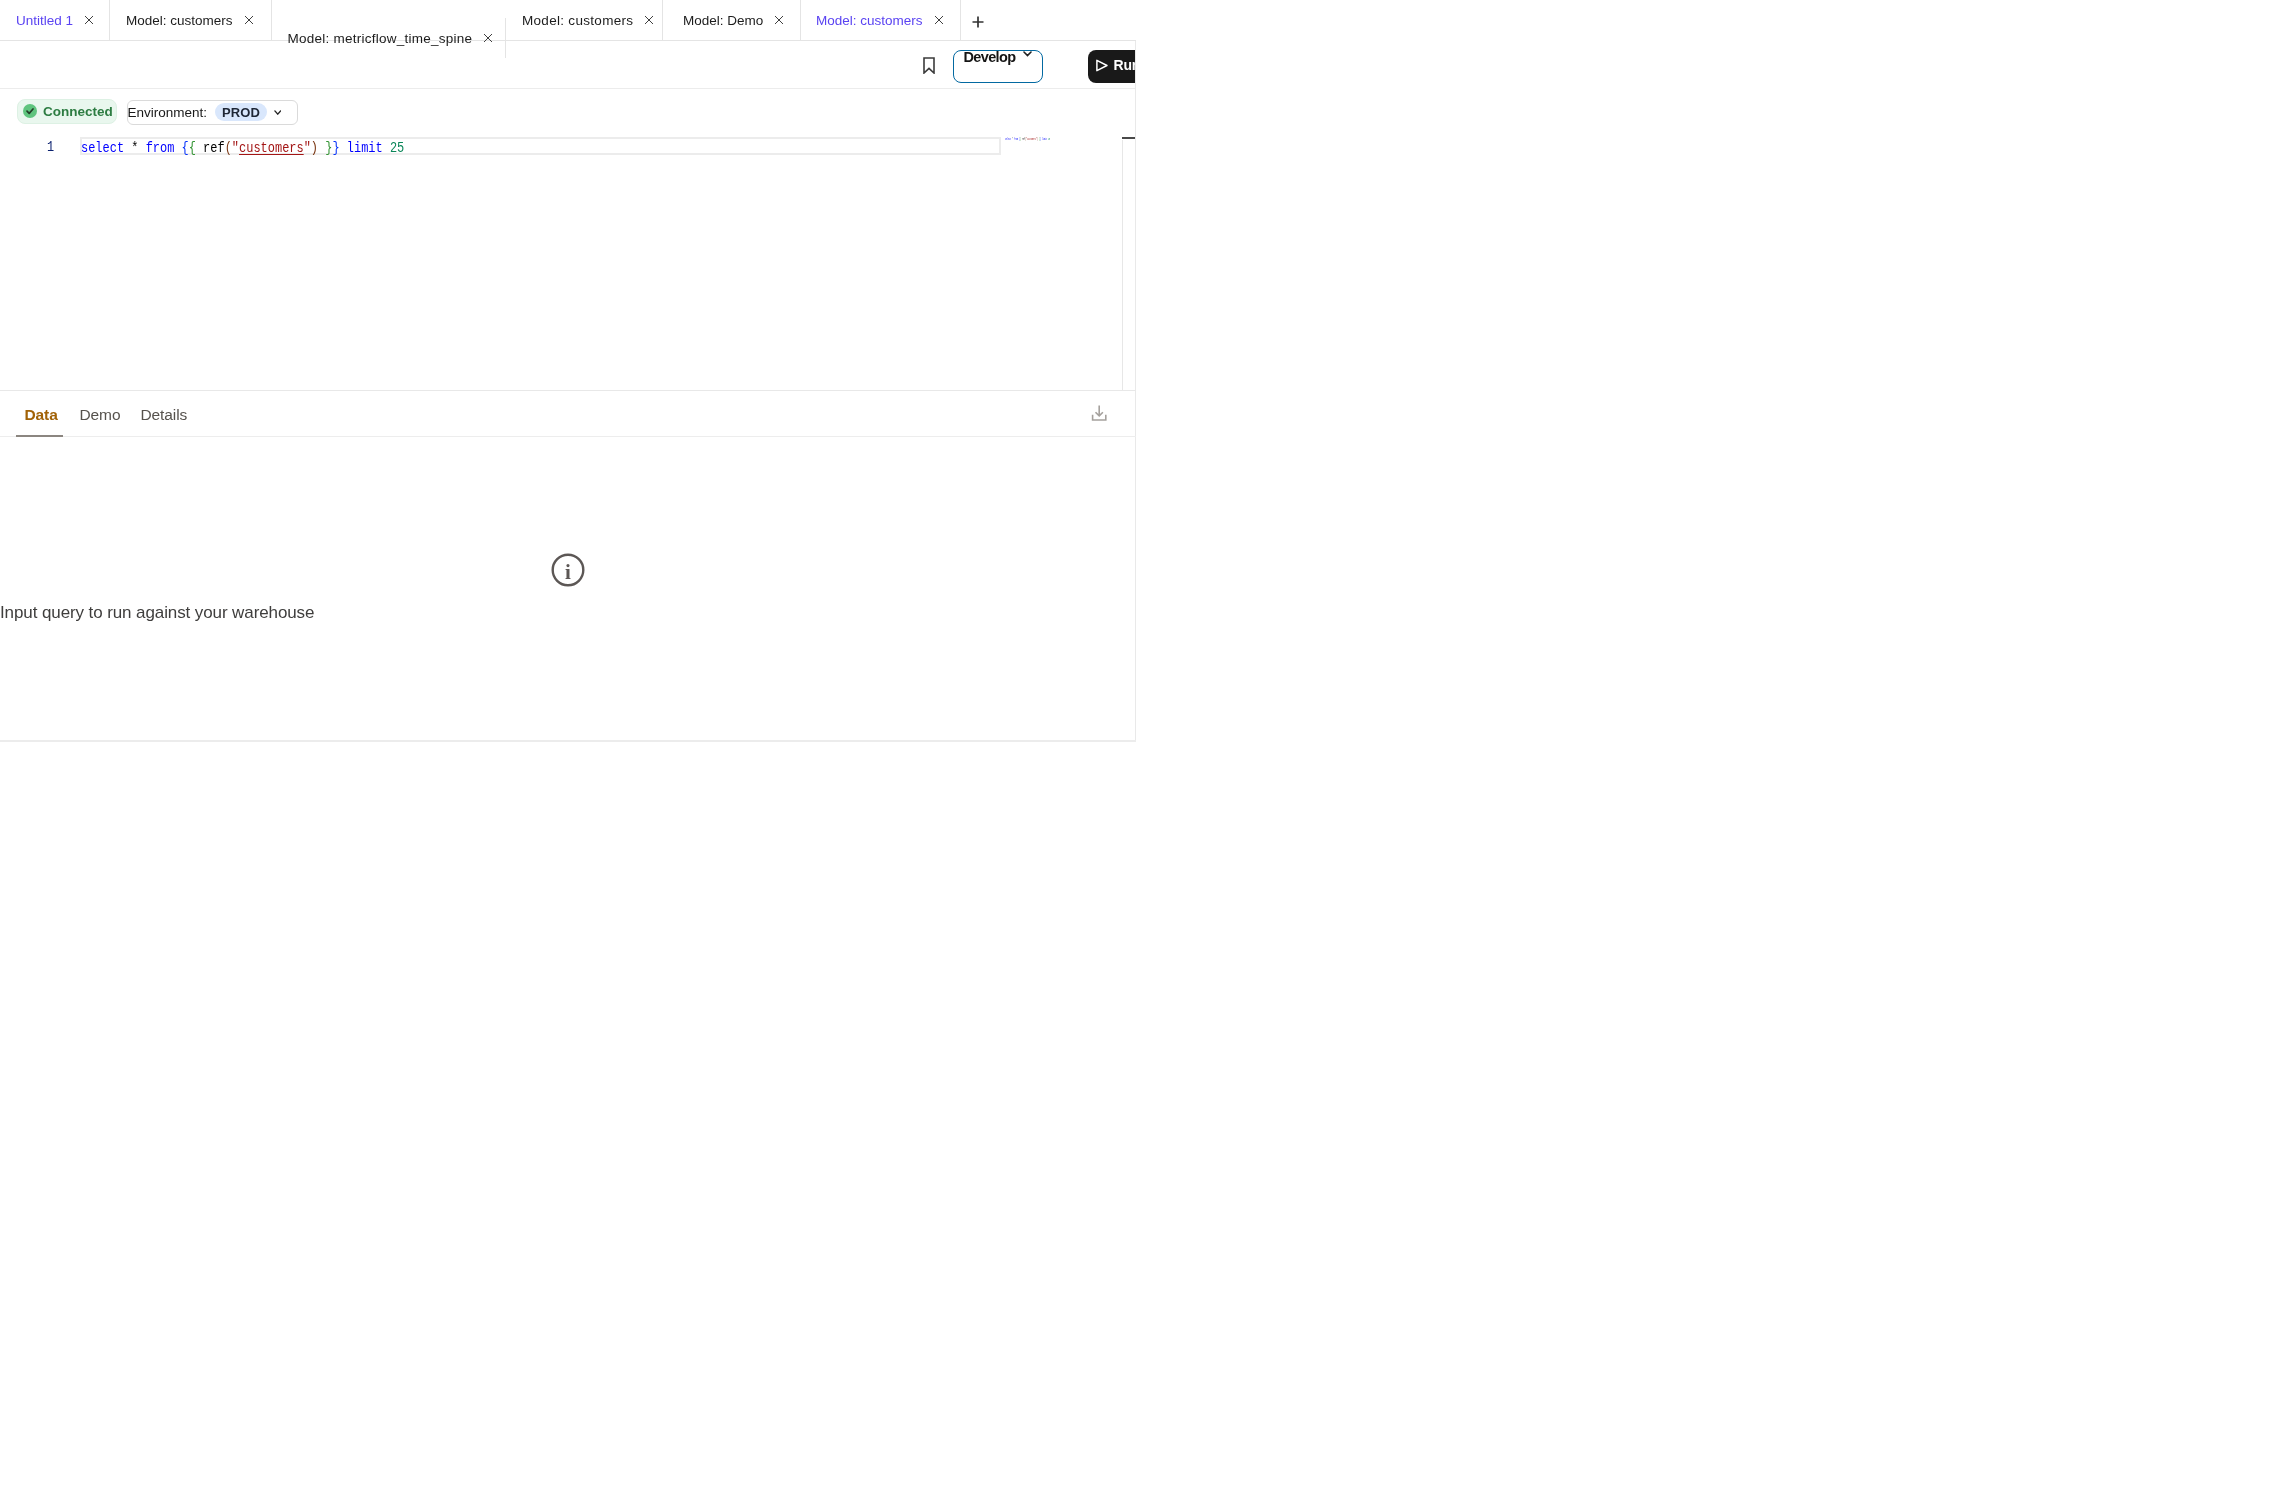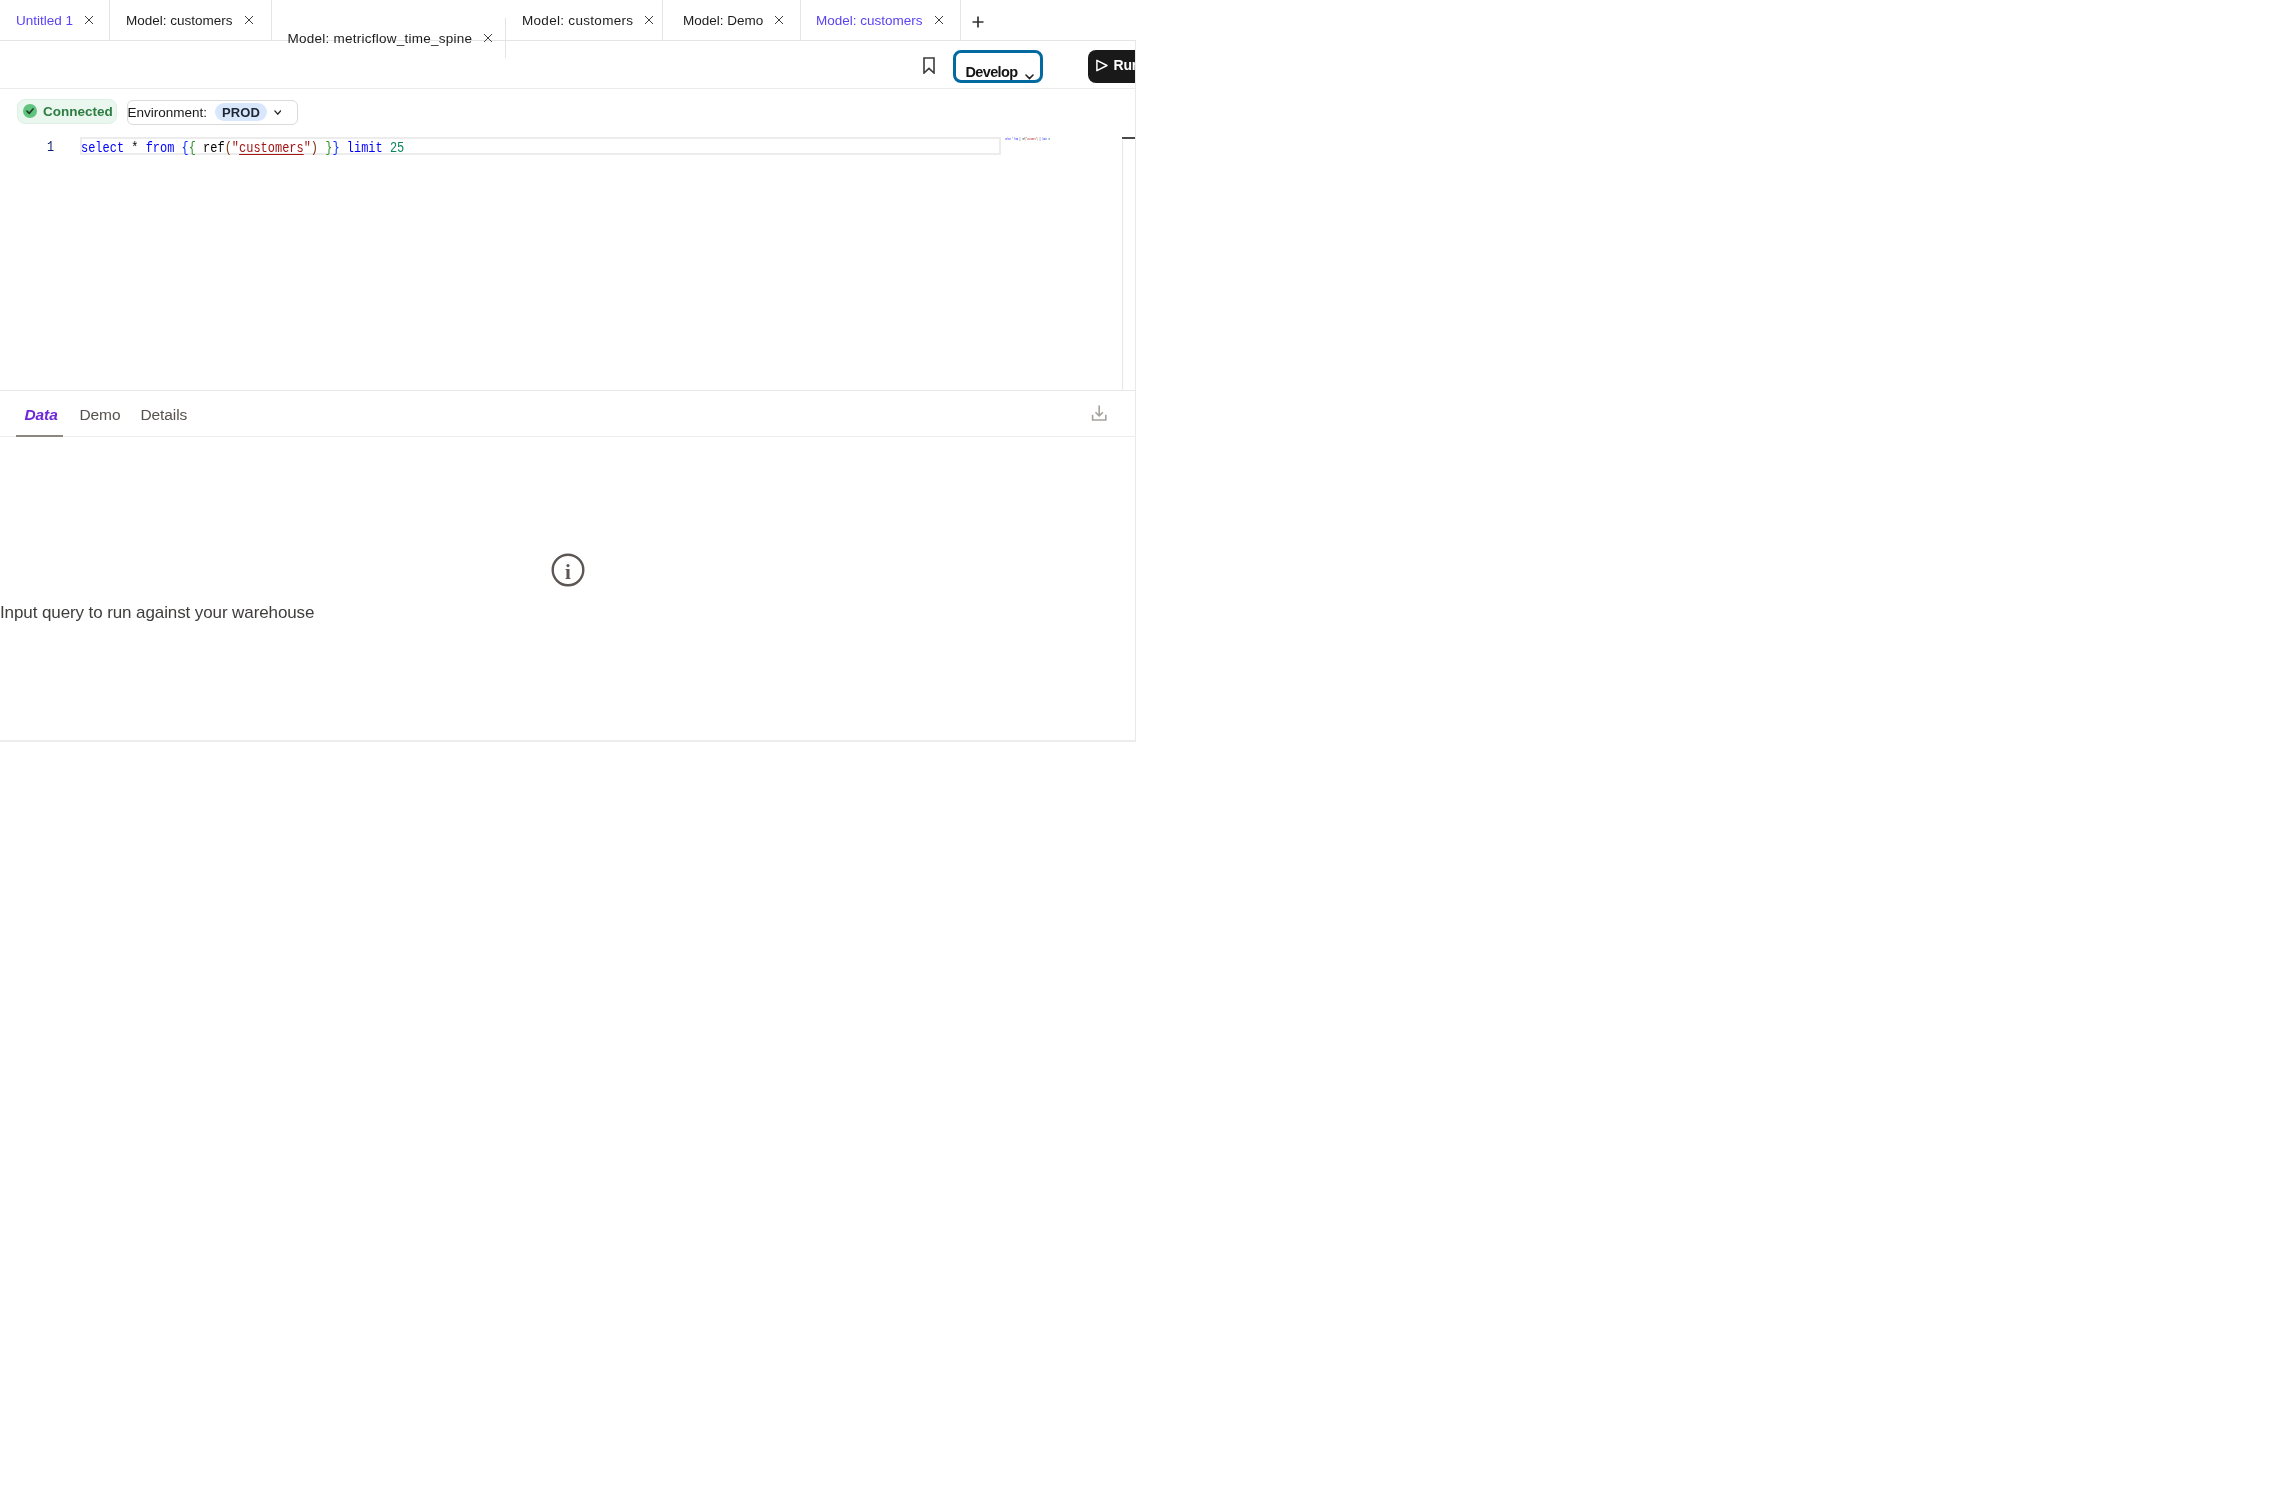--- a/index.html
+++ b/index.html
@@ -9,21 +9,21 @@
 
 #tabbar { position:absolute; left:0; top:0; width:1136px; height:41px; border-bottom:1px solid #e4e4e4; display:flex; }
 .tab { position:relative; height:40px; border-right:1px solid #e4e4e4; display:flex; align-items:center; padding-left:16px; font-size:13.5px; color:#1c1c1c; white-space:nowrap; }
 .tab .x { margin-left:11px; display:flex; align-items:center; }
 .tab.active { color:#5a43f2; }
 #plustab { position:absolute; left:972px; top:14px; }
 
 
 #toolbar { position:absolute; left:0; top:41px; width:1136px; height:48px; border-bottom:1px solid #ececec; }
 #bookmark { position:absolute; left:923px; top:57px; }
-#devbtn { position:absolute; left:952.5px; top:49.5px; width:90px; height:33px; border:3px solid #0369a1; border-radius:8px; background:#fff; display:flex; align-items:flex-end; }
+#devbtn { position:absolute; left:952.5px; top:49.5px; width:90px; height:33px; border:1px solid #0369a1; border-radius:8px; background:#fff; display:flex; align-items:flex-start; }
 #devbtn .lbl { margin-left:10px; margin-top:-2px; font-size:14.5px; font-weight:700; color:#141414; letter-spacing:-0.65px; }
 #devbtn svg { margin-left:8px; }
 #runbtn { position:absolute; left:1088px; top:49.5px; width:64px; height:33px; border-radius:8px; background:#191919; display:flex; align-items:center; }
 #runbtn svg { margin-left:7px; margin-top:-2px; }
 #runbtn .lbl { margin-left:5px; margin-top:-2px; font-size:14px; font-weight:700; color:#fff; letter-spacing:-0.2px; }
 
 
 #connected { position:absolute; left:16.5px; top:98.5px; width:100.5px; height:25.5px; background:#e9f7ee; border:1px solid #ddf1e4; border-radius:8px; display:flex; align-items:center; }
 #connected svg { margin-left:5.5px; }
 #connected .lbl { margin-left:6px; font-size:13.5px; font-weight:700; color:#2d7c42; letter-spacing:0; }
@@ -48,21 +48,21 @@
 
 
 #rborder { position:absolute; left:1134.5px; top:41px; width:1px; height:700px; background:#e9e9e9; }
 #bborder { position:absolute; left:0; top:740px; width:1136px; height:1.5px; background:#ececec; }
 
 
 #pdivider { position:absolute; left:0; top:389.5px; width:1136px; height:1px; background:#e8e8e8; }
 #ptabline { position:absolute; left:0; top:436px; width:1136px; height:1px; background:#ededed; }
 #punderline { position:absolute; left:16px; top:434.5px; width:47px; height:2.5px; background:#8b8680; }
 .ptab { position:absolute; top:403.5px; height:22px; line-height:22px; font-size:15.5px; letter-spacing:-0.1px; }
-#ptab-data { left:24.5px; color:#6d28d9; font-weight:700;font-style:italic; }
+#ptab-data { left:24.5px; color:#a16207; font-weight:700; }
 #ptab-chart { left:79.5px; color:#56524d; }
 #ptab-details { left:140.5px; color:#56524d; }
 #dlicon { position:absolute; left:1091px; top:404.5px; }
 
 #infoicon { position:absolute; left:550.5px; top:552.5px; }
 #infotext { position:absolute; left:0; top:603px; width:1136px; text-align:left; font-size:17px; color:#3f3e3d; letter-spacing:-0.1px; }
 </style>
 </head>
 <body>
 <div id="page">

